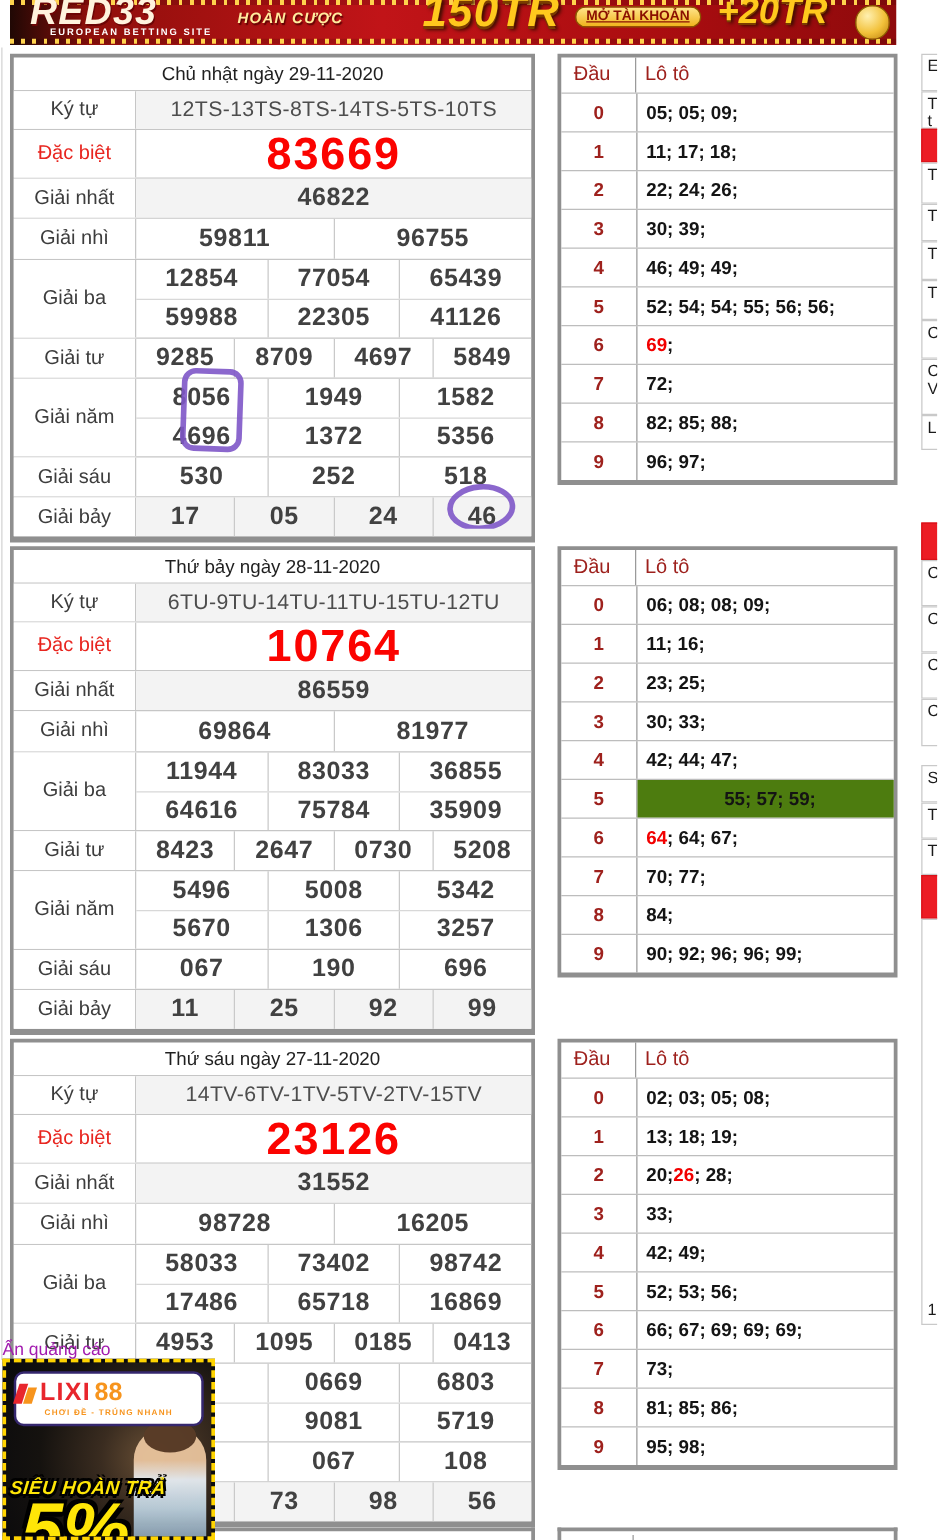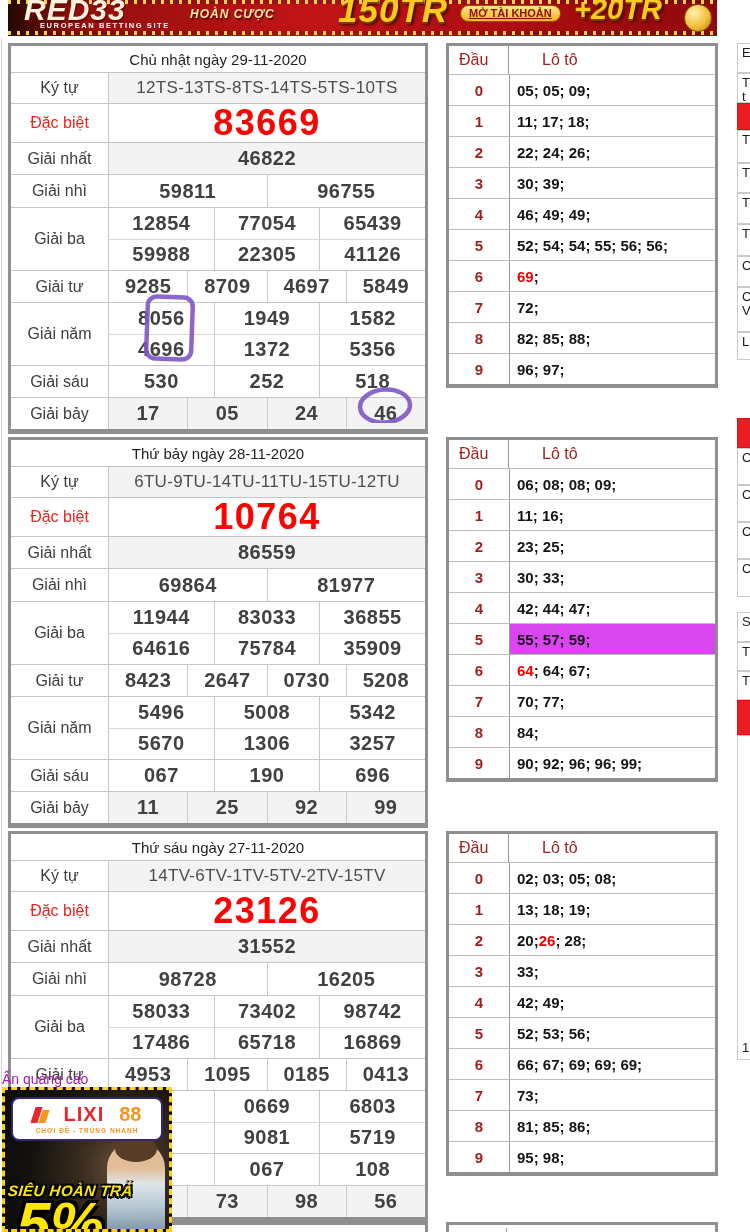--- a/index.html
+++ b/index.html
@@ -47,28 +47,28 @@
   .num.shade{background:#f3f3f3;}
   .kytu-val{font-size:17px;font-weight:400;color:#4d4d4d;letter-spacing:.3px;}
   .db-val{font-size:36px;font-weight:700;color:#fb0300;letter-spacing:1.5px;}
   .r-kytu{height:30px}.r-db{height:38px}.r-nhat{height:31px}.r-nhi{height:32px}
   .r-ba{height:62px}.r-tu{height:31px}.r-nam{height:62px}.r-sau{height:31px}.r-bay{height:31px}
 
   
   .loto-table{position:absolute;left:446px;width:272px;background:#fff;box-sizing:border-box;
               border:3px solid #8f8f8f;border-bottom-width:4px;}
   .lt1{top:43px}.lt2{top:437px}.lt3{top:831px}
-  .l-head{display:flex;height:28px;gap:26px;}
+  .l-head{display:flex;height:28px;}
   .l-dau{flex:0 0 60px;display:flex;align-items:center;justify-content:center;
          border-right:1px solid #9a9a9a;font-size:15px;font-weight:700;color:#9e211d;}
   .l-dau-h{justify-content:flex-start;padding-left:10px;font-weight:400;font-size:16px;box-sizing:border-box;}
   .l-val{flex:1;display:flex;align-items:center;padding-left:7px;font-size:15px;font-weight:700;color:#141414;min-width:0;}
   .l-val-h{font-weight:400;font-size:16px;color:#9e211d;}
   .l-row{display:flex;height:30px;border-top:1px solid #bdbdbd;}
-  .l-val.hl{background:#d946ef;}
+  .l-val.hl{background:#4d7c0f;justify-content:center;}
   .red{color:#f20000;}
 
   
   .anno{position:absolute;left:8px;top:43px;width:420px;height:380px;pointer-events:none;z-index:4;}
 
   
   .stub{position:absolute;top:1222px;height:12px;background:#fff;box-sizing:border-box;
         border:3px solid #8f8f8f;border-bottom:none;}
   .stub-left{left:8px;width:420px;}
   .stub-right{left:446px;width:272px;}
@@ -87,21 +87,21 @@
   .ad{position:absolute;left:2px;top:1087px;width:170px;height:145px;box-sizing:border-box;z-index:5;
       background:#0b0b0e;border:3px dashed #ffd400;overflow:hidden;cursor:pointer;}
   .ad-photo{position:absolute;inset:0;
       background:radial-gradient(circle at 72% 55%,#6b5136 0%,#3a2c20 30%,#15120f 65%,#0a0a0c 100%);}
   .ad-girl{position:absolute;right:4px;top:52px;width:58px;height:93px;border-radius:26px 26px 6px 6px;opacity:.95;
       background:linear-gradient(180deg,#e9c49e 0%,#e9c49e 28%,#e8eef4 45%,#bcd0de 70%,#7d95a8 100%);}
   .ad-girl::before{content:"";position:absolute;left:8px;top:-6px;width:42px;height:26px;border-radius:50%;
       background:#5a3d28;}
   .ad-logo{position:absolute;left:6px;top:7px;width:152px;height:44px;background:#fff;border-radius:8px;
       border:2px solid #35276e;box-sizing:border-box;text-align:center;}
-  .ad-logo-row{display:flex;align-items:center;justify-content:center;gap:15px;margin-top:4px;}
+  .ad-logo-row{display:flex;align-items:center;justify-content:flex-start;gap:3px;margin-top:4px;}
   .ad-logo-icon{width:16px;height:16px;position:relative;transform:skewX(-18deg);}
   .ad-logo-icon i{position:absolute;display:block;width:7px;height:16px;background:#e8262d;}
   .ad-logo-icon i:last-child{left:8px;top:3px;height:13px;background:#f7941d;}
   .ad-brand{font-size:20px;font-weight:800;color:#e8262d;letter-spacing:1px;}
   .ad-brand-suffix{font-size:20px;font-weight:800;color:#f7941d;}
   .ad-tagline{font-size:6.5px;font-weight:700;color:#f7941d;letter-spacing:1px;margin-top:1px;}
   .ad-promo{position:absolute;left:3px;top:92px;font-size:15px;font-weight:800;font-style:italic;color:#ffe607;
       transform:skewX(-6deg);letter-spacing:.5px;white-space:nowrap;
       text-shadow:-2px -2px 0 #000,2px -2px 0 #000,-2px 2px 0 #000,2px 2px 0 #000,0 3px 0 #000;}
   .ad-pct{position:absolute;left:12px;top:99px;font-size:60px;font-weight:800;font-style:italic;color:#ffe607;

